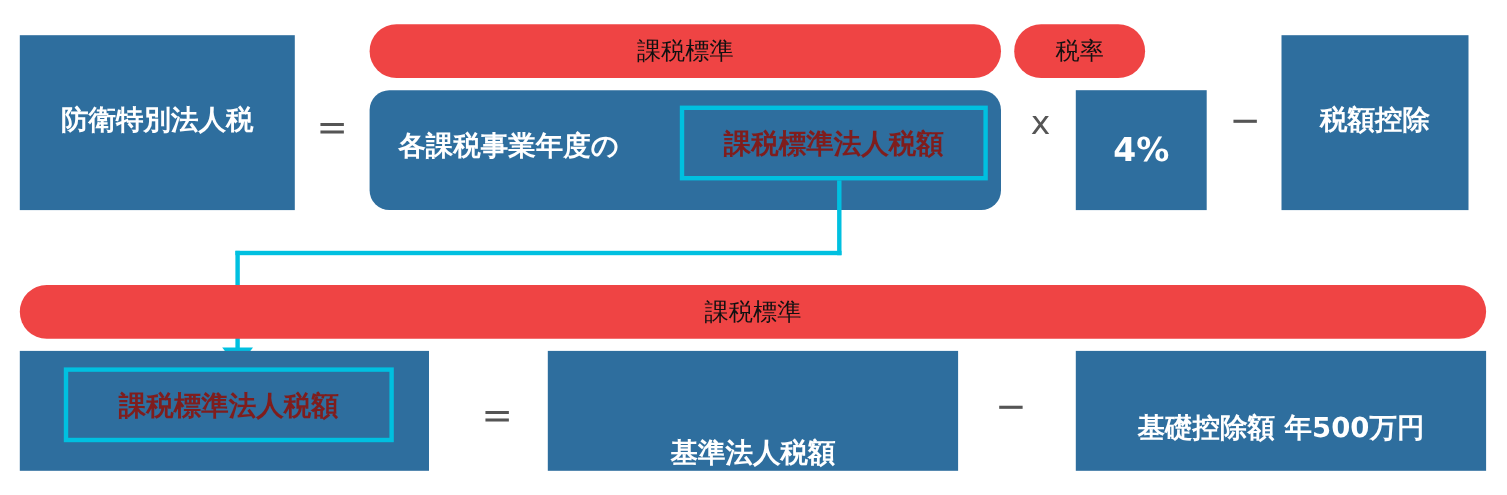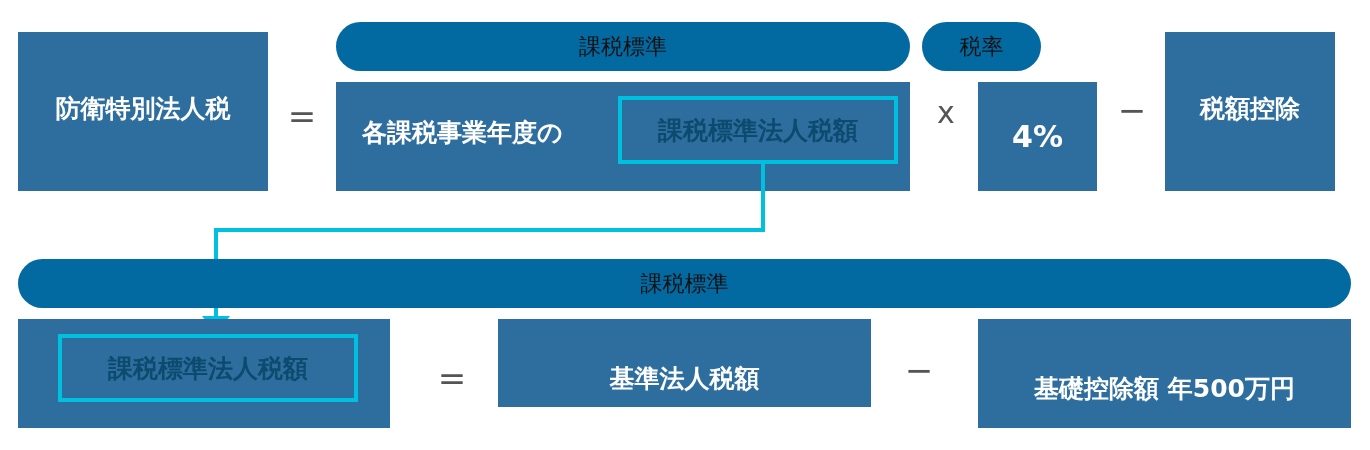--- a/index.html
+++ b/index.html
@@ -1,41 +1,41 @@
 <!DOCTYPE html>
 <html><head>
 <meta charset="utf-8">
 <style>
   html, body { margin:0; padding:0; background:#ffffff; }
   body { width:1370px; height:450px; position:relative; overflow:hidden;
          font-family:"DejaVu Sans", "Liberation Sans", sans-serif; }
   .box { position:absolute; background:#2e6e9e; color:#ffffff; font-weight:bold;
          display:flex; align-items:center; justify-content:center; box-sizing:border-box; }
-  .pill { position:absolute; background:#0369a1; color:#111; border-radius:25px;
+  .pill { position:absolute; background:#ef4444; color:#111; border-radius:25px;
           display:flex; align-items:center; justify-content:center; font-size:22px; }
   .op { position:absolute; color:#555; font-size:34px; display:flex; align-items:center; justify-content:center; width:40px; height:40px; }
   .hl { position:absolute; border:4px solid #00c0e0; box-sizing:border-box;
-        display:flex; align-items:center; justify-content:center; color:#0c4a6e; font-weight:bold; }
+        display:flex; align-items:center; justify-content:center; color:#7f1d1d; font-weight:bold; }
   .line { position:absolute; background:#00c0e0; }
   .t24 { font-size:25px; }
 </style>
 </head>
 <body>
 
 <div class="box t24" style="left:18px;top:32px;width:250px;height:159px;align-items:flex-start;padding-top:60px;">
   <span>防衛特別法人税</span>
 </div>
 
 <div class="op" style="left:282px;top:96px;">=</div>
 
 <div class="pill" style="left:336px;top:22px;width:574px;height:49px;">
   <span>課税標準</span>
 </div>
 
-<div class="box t24" style="left:336px;top:82px;width:574px;height:109px;justify-content:flex-start;">
+<div class="box t24" style="left:336px;top:82px;width:574px;height:109px;justify-content:flex-start;border-radius:18px;">
   <span style="position:absolute;left:26px;top:34px;">各課税事業年度の</span>
 </div>
 <div class="hl t24" style="left:618px;top:96px;width:280px;height:68px;">
   <span>課税標準法人税額</span>
 </div>
 
 <div class="op" style="left:926px;top:92px;font-size:30px;">x</div>
 
 <div class="pill" style="left:922px;top:22px;width:119px;height:49px;">
   <span>税率</span>
@@ -59,21 +59,21 @@
   <span>課税標準</span>
 </div>
 
 <div class="box" style="left:18px;top:319px;width:372px;height:109px;"></div>
 <div class="hl t24" style="left:58px;top:334px;width:300px;height:68px;">
   <span>課税標準法人税額</span>
 </div>
 
 <div class="op" style="left:432px;top:358px;">=</div>
 
-<div class="box t24" style="left:498px;top:319px;width:373px;height:88px;align-items:center;padding-top:30px;">
+<div class="box t24" style="left:498px;top:319px;width:373px;height:109px;align-items:flex-end;padding-top:30px;">
   <span>基準法人税額</span>
 </div>
 
 <div class="op" style="left:899px;top:350px;">−</div>
 
 <div class="box t24" style="left:978px;top:319px;width:373px;height:109px;align-items:center;padding-top:30px;">
   <span>基礎控除額 年500万円</span>
 </div>
 
 </body></html>

